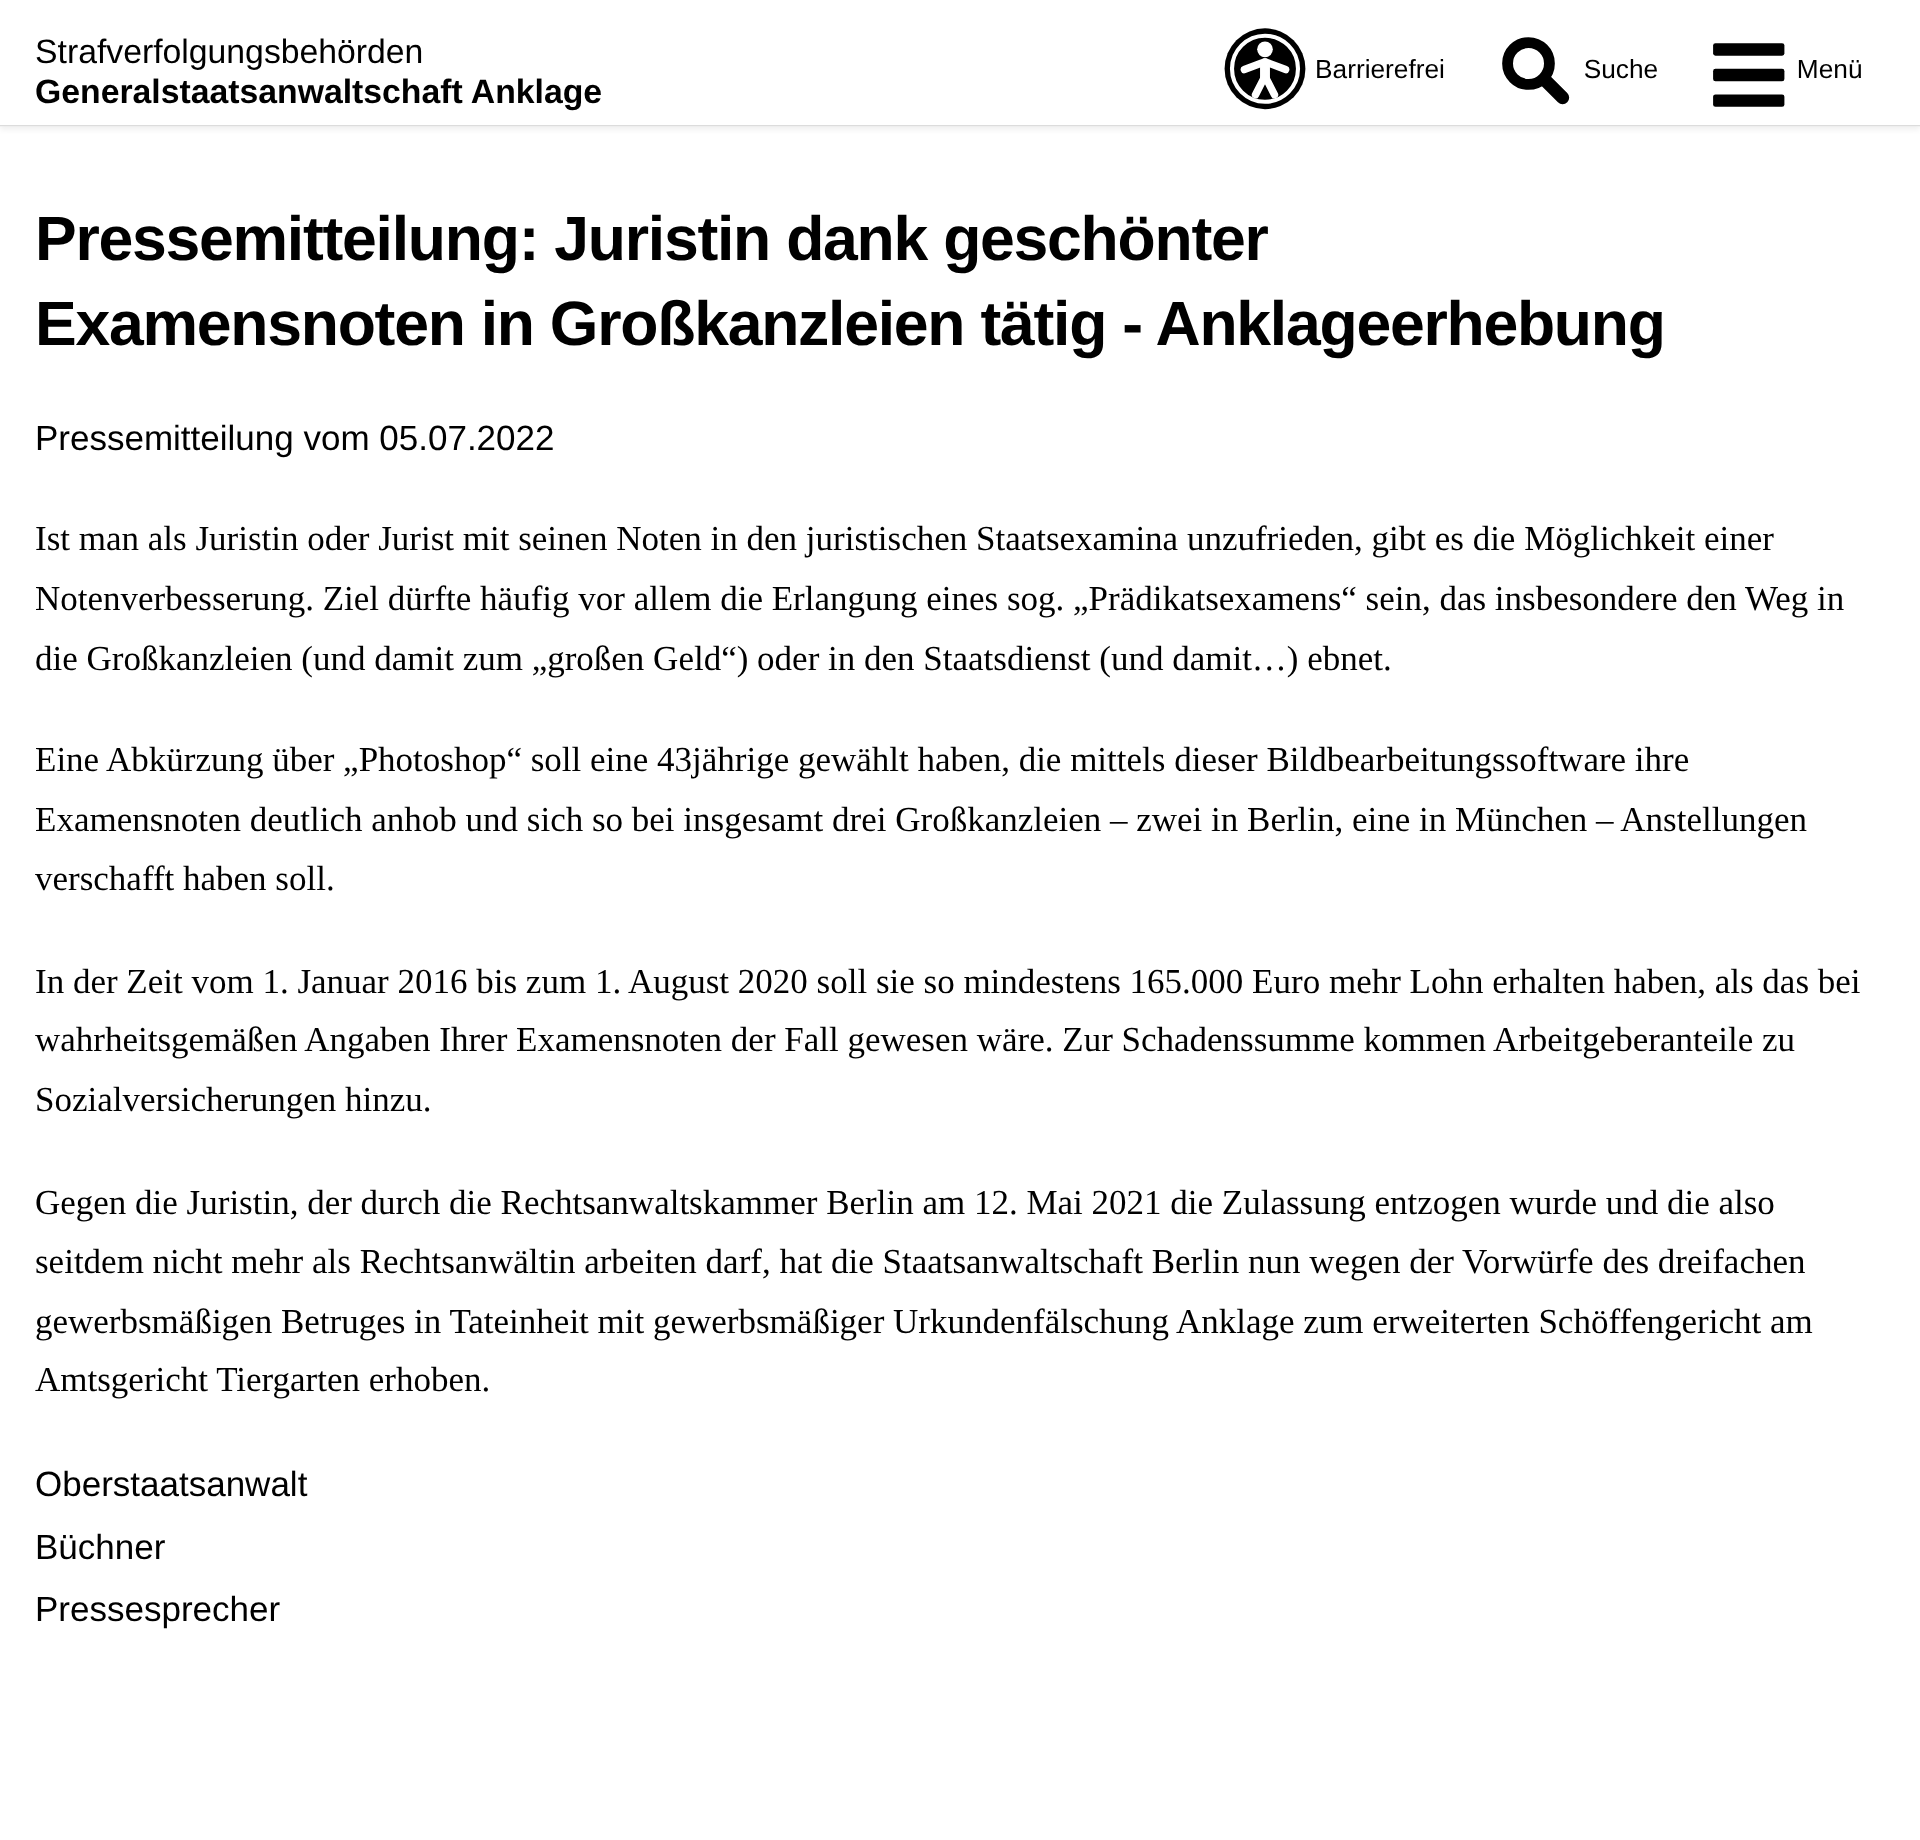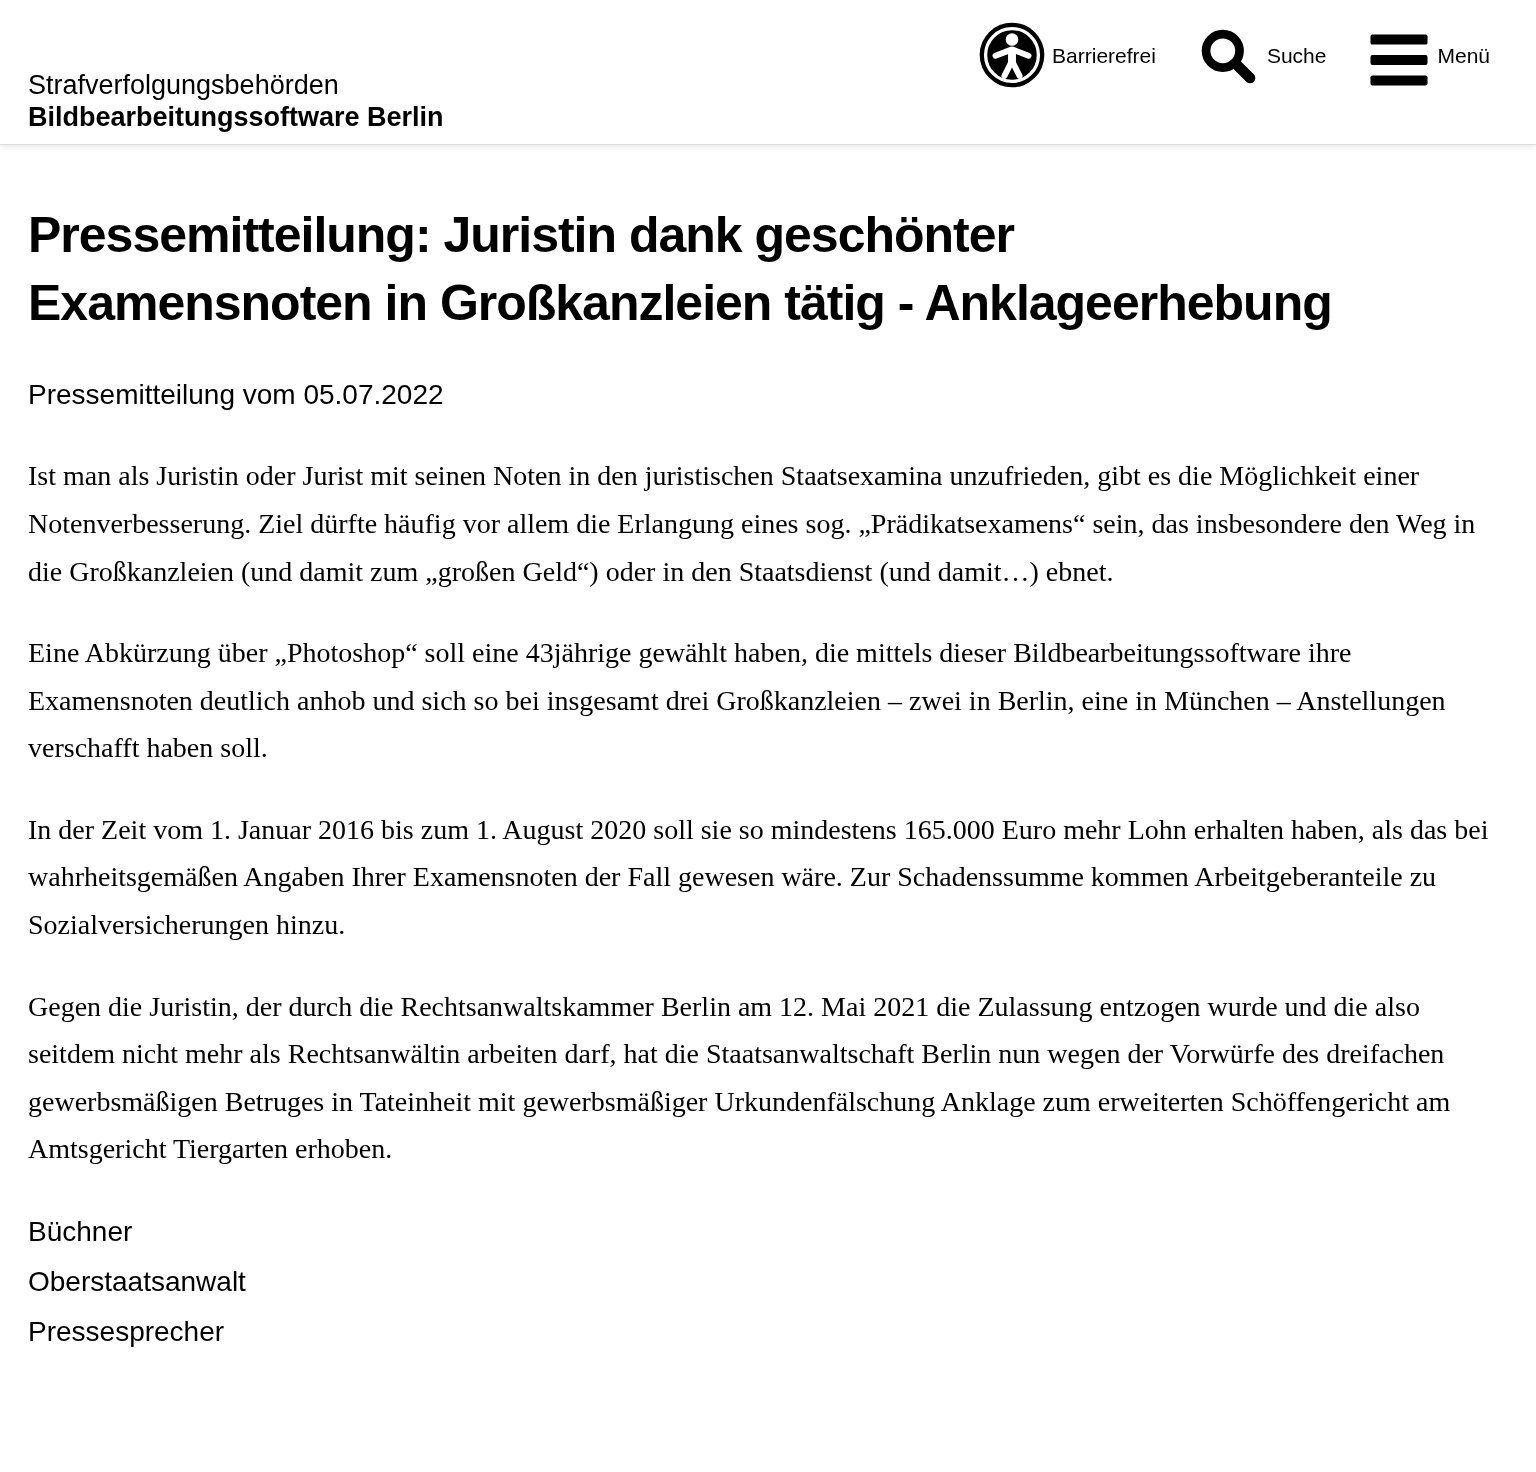--- a/index.html
+++ b/index.html
@@ -29,21 +29,20 @@
     background: #ffffff;
   }
   .brand {
     cursor: pointer;
     padding-top: 4px;
   }
   .brand-supertitle {
     font-size: 27px;
     line-height: 1.18;
     font-weight: 400;
-    margin-top: 44px;
   }
   .brand-orgname {
     font-size: 27px;
     line-height: 1.18;
     font-weight: 700;
   }
   .header-actions {
     display: flex;
     gap: 42px;
     align-items: flex-end;
@@ -103,21 +102,21 @@
   }
 </style>
 </head>
 <body>
 
 <div class="page">
 
   <header class="site-header">
     <div class="brand">
       <div class="brand-supertitle">Strafverfolgungsbehörden</div>
-      <div class="brand-orgname">Bildbearbeitungssoftware Berlin</div>
+      <div class="brand-orgname">Generalstaatsanwaltschaft Anklage</div>
     </div>
 
     <nav class="header-actions">
 
       <button class="action-btn">
         <span class="action-icon-box">
           <svg width="66" height="66" viewBox="0 0 100 100" aria-hidden="true">
             <circle cx="50" cy="50" r="49" fill="#000"></circle>
             <circle cx="50" cy="50" r="40" fill="none" stroke="#fff" stroke-width="5"></circle>
             <circle cx="50" cy="26.5" r="9.5" fill="#fff"></circle>
@@ -164,19 +163,19 @@
 
     <p class="article-paragraph">Ist man als Juristin oder Jurist mit seinen Noten in den juristischen Staatsexamina unzufrieden, gibt es die Möglichkeit einer Notenverbesserung. Ziel dürfte häufig vor allem die Erlangung eines sog. „Prädikatsexamens“ sein, das insbesondere den Weg in die Großkanzleien (und damit zum „großen Geld“) oder in den Staatsdienst (und damit…) ebnet.</p>
 
     <p class="article-paragraph">Eine Abkürzung über „Photoshop“ soll eine 43jährige gewählt haben, die mittels dieser Bildbearbeitungssoftware ihre Examensnoten deutlich anhob und sich so bei insgesamt drei Großkanzleien – zwei in Berlin, eine in München – Anstellungen verschafft haben soll.</p>
 
     <p class="article-paragraph">In der Zeit vom 1. Januar 2016 bis zum 1. August 2020 soll sie so mindestens 165.000 Euro mehr Lohn erhalten haben, als das bei wahrheitsgemäßen Angaben Ihrer Examensnoten der Fall gewesen wäre. Zur Schadenssumme kommen Arbeitgeberanteile zu Sozialversicherungen hinzu.</p>
 
     <p class="article-paragraph">Gegen die Juristin, der durch die Rechtsanwaltskammer Berlin am 12. Mai 2021 die Zulassung entzogen wurde und die also seitdem nicht mehr als Rechtsanwältin arbeiten darf, hat die Staatsanwaltschaft Berlin nun wegen der Vorwürfe des dreifachen gewerbsmäßigen Betruges in Tateinheit mit gewerbsmäßiger Urkundenfälschung Anklage zum erweiterten Schöffengericht am Amtsgericht Tiergarten erhoben.</p>
 
     <div class="signature">
+      <div>Oberstaatsanwalt</div>
       <div>Büchner</div>
-      <div>Oberstaatsanwalt</div>
       <div>Pressesprecher</div>
     </div>
 
   </main>
 </div>
 
 </body></html>

